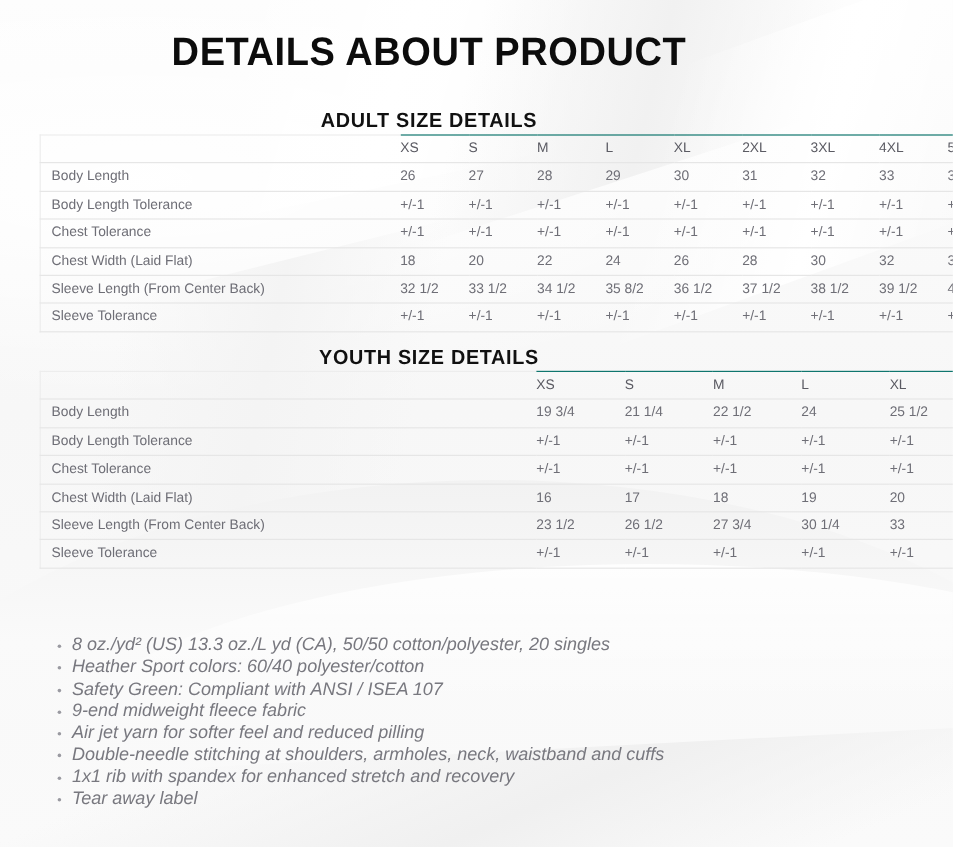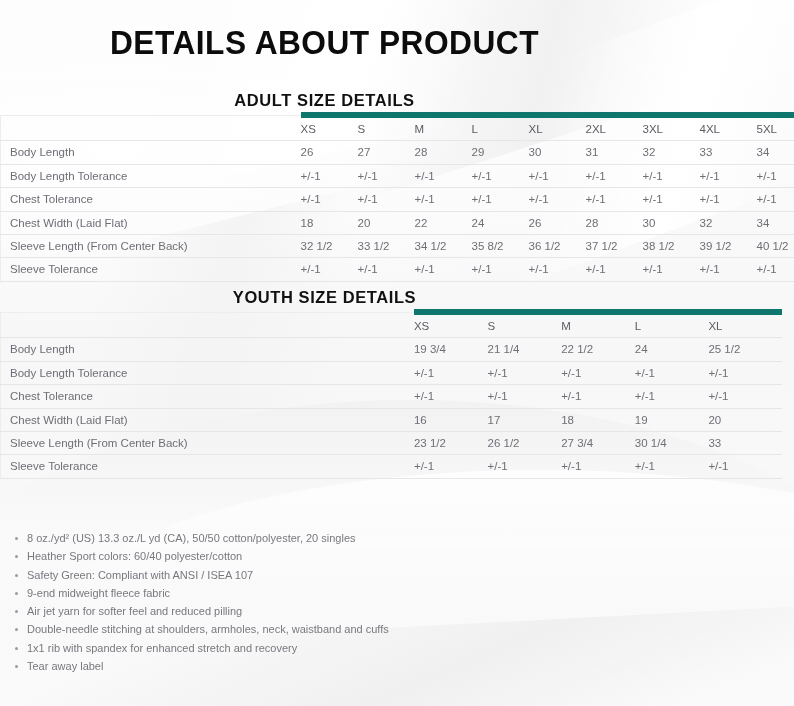--- a/index.html
+++ b/index.html
@@ -78,20 +78,21 @@
     background: linear-gradient(115deg, rgba(255,255,255,0) 30%, #f4f4f4 52%, rgba(255,255,255,0) 74%);
     transform: rotate(-14deg);
   }
 
   
   .page {
     position: relative;
     z-index: 2;
     width: 649px;
     height: 706px;
+    margin-left: 33px;
   }
 
   .main-title {
     position: absolute;
     left: 0; right: 0;
     top: 24px;
     text-align: center;
     font-size: 33px;
     font-weight: bold;
     letter-spacing: 0.5px;
@@ -131,21 +132,21 @@
     vertical-align: middle;
     white-space: nowrap;
     overflow: visible;
   }
   table.size-table tr > *:first-child {
     border-left: 1px solid #ededed;
     padding-left: 9px;
   }
   table.size-table thead th {
     color: #5b5b63;
-    border-top: 6px solid #0f766e;
+    border-top: 1px solid #0f766e;
   }
   table.size-table thead th:first-child {
     border-top: 1px solid #ededed;
   }
 
   
   #adult-table {
     left: 0px;
     top: 112px;
     width: 782px;
@@ -163,23 +164,24 @@
   #youth-table col.sz { width: 73px; }
 
   
   .feature-list {
     position: absolute;
     left: 13px;
     top: 529px;
     margin: 0;
     padding: 0;
     list-style: none;
-    font-size: 11px;
+    font-size: 15px;
     color: #78787f;
     line-height: 18.3px;
+    font-style: italic;
   }
   .feature-list li {
     position: relative;
     padding-left: 14px;
   }
   .feature-list li::before {
     content: "";
     position: absolute;
     left: 2px;
     top: 8px;

